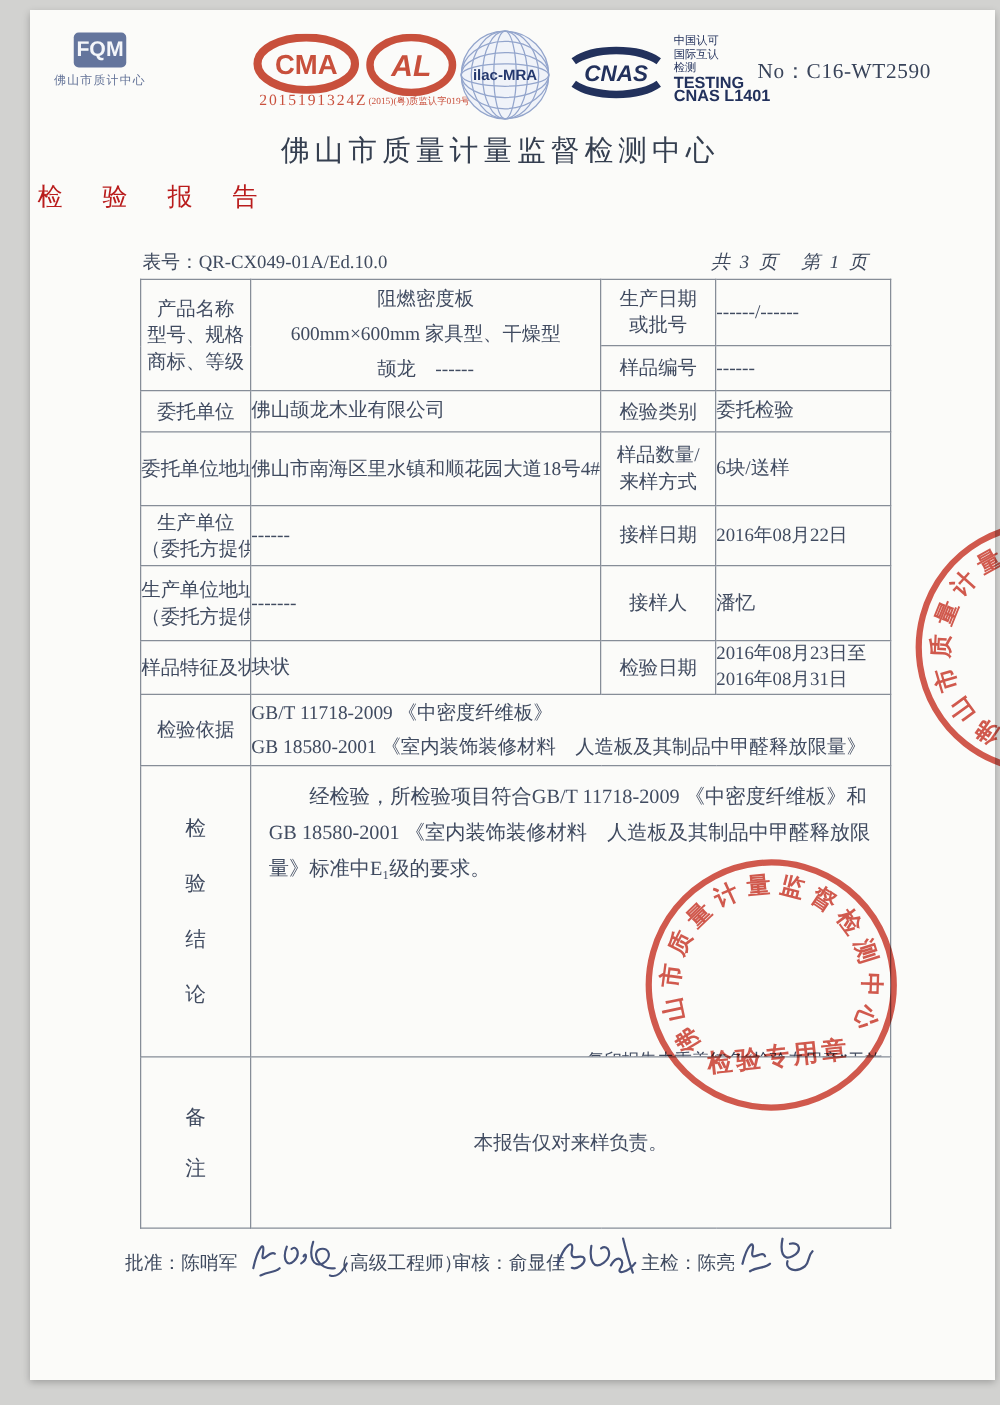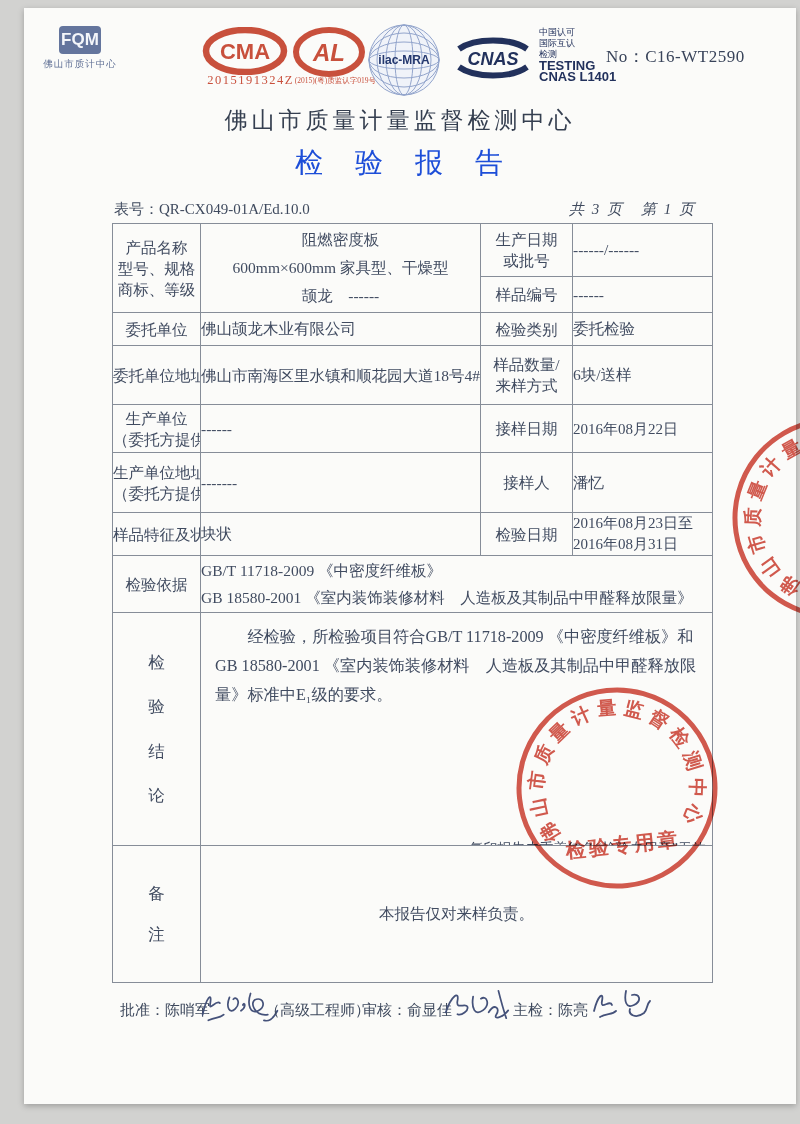--- a/index.html
+++ b/index.html
@@ -22,22 +22,22 @@
     color:#c9503d;font-size:12.5px;letter-spacing:1.5px;}
   .cal-num{position:absolute;left:282px;top:76px;width:94px;text-align:right;
     color:#c9503d;font-size:7.5px;}
   .cnas-lines{position:absolute;left:539px;top:27px;color:#22315c;font-size:9px;
     line-height:11px;font-family:"Liberation Sans",sans-serif;}
   .cnas-lines .en{font-weight:bold;font-size:13px;}
   .report-no{position:absolute;left:606px;top:45px;font-size:17px;color:#39445a;letter-spacing:.5px;}
   
   .org-title{position:absolute;left:0;top:105px;width:800px;text-align:center;
     font-size:23px;letter-spacing:4px;color:#353f50;font-weight:500;}
-  .doc-title{position:absolute;left:30px;top:144px;width:770px;text-align:center;
-    font-size:28px;letter-spacing:32px;color:#1d4ed8;font-weight:500;}
+  .doc-title{position:absolute;left:30px;top:144px;width:770px;
+    font-size:20px;letter-spacing:32px;color:#b91c1c;font-weight:500;}
   .form-no{position:absolute;left:114px;top:200px;font-size:15px;}
   .pagination{position:absolute;right:104px;top:200px;font-size:15px;letter-spacing:2px;font-style:italic;}
   
   table.main{position:absolute;left:112px;top:223px;width:600px;height:757px;
     border-collapse:collapse;table-layout:fixed;}
   table.main td{border:1px solid #868d98;font-size:15.5px;color:#404b60;
     vertical-align:middle;padding:0;overflow:hidden;}
   td.lbl{text-align:center;font-size:13.5px;line-height:21px;white-space:nowrap;}
   td.val{padding:2px 6px 2px 10px;line-height:26px;}
   td.val.center{text-align:center;padding:2px 4px;line-height:28px;}
@@ -213,21 +213,21 @@
       <div class="stack" style="height:104px">
         <div>备</div>
         <div>注</div>
       </div>
     </td>
     <td class="remark-val" colspan="3">本报告仅对来样负责。</td>
   </tr>
 </tbody>
   </table>
 
-<div class="foot" style="left:120px">
+<div class="foot" style="left:100px">
   <span>批准：</span><span>陈哨军</span>
 </div>
 <svg class="sig" style="left:196px;top:982px" width="88" height="46" viewBox="0 0 90 48">
   <path d="M6 34 C10 16 16 10 14 22 C12 32 20 18 24 22 M12 40 C20 36 24 38 28 34 M34 16 C30 26 34 34 40 28 C46 22 42 14 38 18 M46 30 C52 26 50 20 48 24 M56 12 C52 24 56 34 64 30 C72 26 70 16 62 18 C54 20 60 36 74 34 M70 40 C76 42 80 38 84 30"></path>
 </svg>
 <div class="foot" style="left:265px">（高级工程师）</div>
 <div class="foot" style="left:362px">
   <span>审核：</span><span>俞显佳</span>
 </div>
 <svg class="sig" style="left:438px;top:983px" width="78" height="44" viewBox="0 0 80 45">

